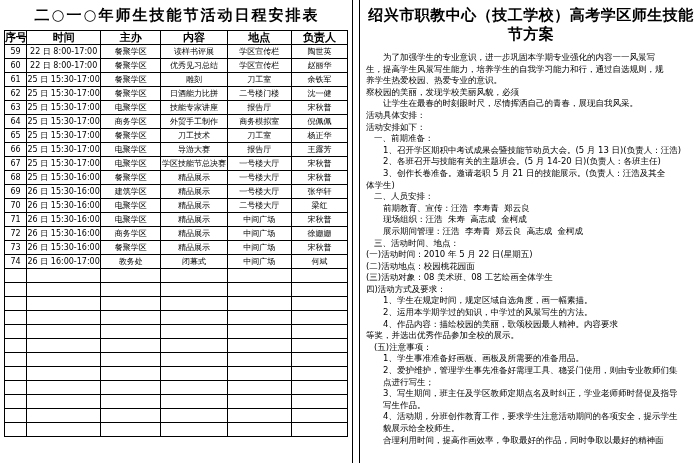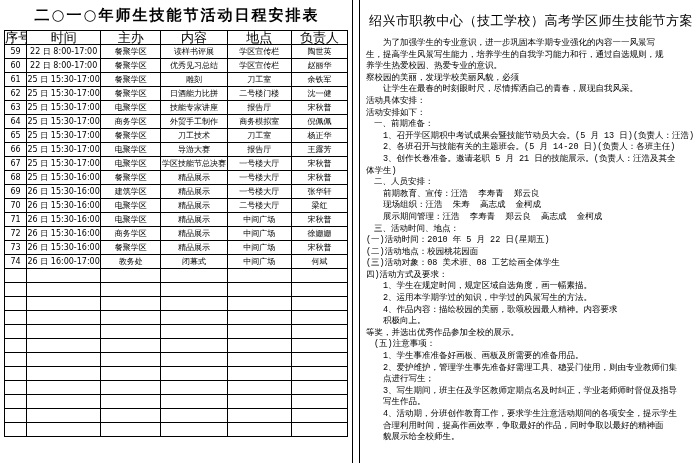--- a/index.html
+++ b/index.html
@@ -34,42 +34,42 @@
   table.sched th,table.sched td{
     border:1px solid #000;
     height:13px;
     line-height:13px;
     text-align:center;
     vertical-align:middle;
     padding:0;
     overflow:hidden;
     white-space:nowrap;
   }
-  table.sched th{font-weight:normal;font-size:13px;}
+  table.sched th{font-weight:bold;font-size:11px;}
   col.c-no{width:22px;}
   col.c-time{width:74px;}
   col.c-host{width:60px;}
   col.c-content{width:66px;}
   col.c-place{width:64px;}
   col.c-person{width:56px;}
   .empty-row td{height:13px;}
 
   
   .plan-title{
     text-align:center;
-    font-size:13px;
-    font-weight:normal;
-    margin:8px 0 8px 0;
+    font-size:15px;
+    font-weight:bold;
+    margin:2px 0 8px 0;
     letter-spacing:0.5px;
   }
   .plan-body{
     font-size:8.5px;
     line-height:11.6px;
   }
-  .plan-body p{margin:0;padding:0;white-space:pre-wrap;font-family:Liberation Mono, monospace;}
+  .plan-body p{margin:0;padding:0;white-space:pre-wrap;}
   .indent2{text-indent:17px;}
   .indent1{text-indent:8px;}
   .indent0{text-indent:0;}
 </style>
 </head>
 <body>
 
 <div class="page">
 
   <div class="left">
@@ -344,27 +344,26 @@
         <p class="indent2">现场组织：汪浩  朱寿  高志成  金柯成</p>
         <p class="indent2">展示期间管理：汪浩  李寿青  郑云良  高志成  金柯成</p>
         <p class="indent1">三、活动时间、地点：</p>
         <p class="indent0">(一)活动时间：2010 年 5 月 22 日(星期五)</p>
         <p class="indent0">(二)活动地点：校园桃花园面</p>
         <p class="indent0">(三)活动对象：08 美术班、08 工艺绘画全体学生</p>
         <p class="indent0">四)活动方式及要求：</p>
         <p class="indent2">1、学生在规定时间，规定区域自选角度，画一幅素描。</p>
         <p class="indent2">2、运用本学期学过的知识，中学过的风景写生的方法。</p>
         <p class="indent2">4、作品内容：描绘校园的美丽，歌颂校园最人精神。内容要求</p>
-        <p class="indent2">积极向上。</p>
         <p class="indent0">等奖，并选出优秀作品参加全校的展示。</p>
         <p class="indent1">(五)注意事项：</p>
         <p class="indent2">1、学生事准准备好画板、画板及所需要的准备用品。</p>
         <p class="indent2">2、爱护维护，管理学生事先准备好需理工具、稳妥门使用，则由专业教师们集</p>
         <p class="indent2">点进行写生；</p>
         <p class="indent2">3、写生期间，班主任及学区教师定期点名及时纠正，学业老师师时督促及指导</p>
         <p class="indent2">写生作品。</p>
         <p class="indent2">4、活动期，分班创作教育工作，要求学生注意活动期间的各项安全，提示学生</p>
+        <p class="indent2">貌展示给全校师生。</p>
         <p class="indent2">合理利用时间，提高作画效率，争取最好的作品，同时争取以最好的精神面</p>
-        <p class="indent2">貌展示给全校师生。</p>
       </div>
   </div>
 
 </div>
 
 </body></html>

